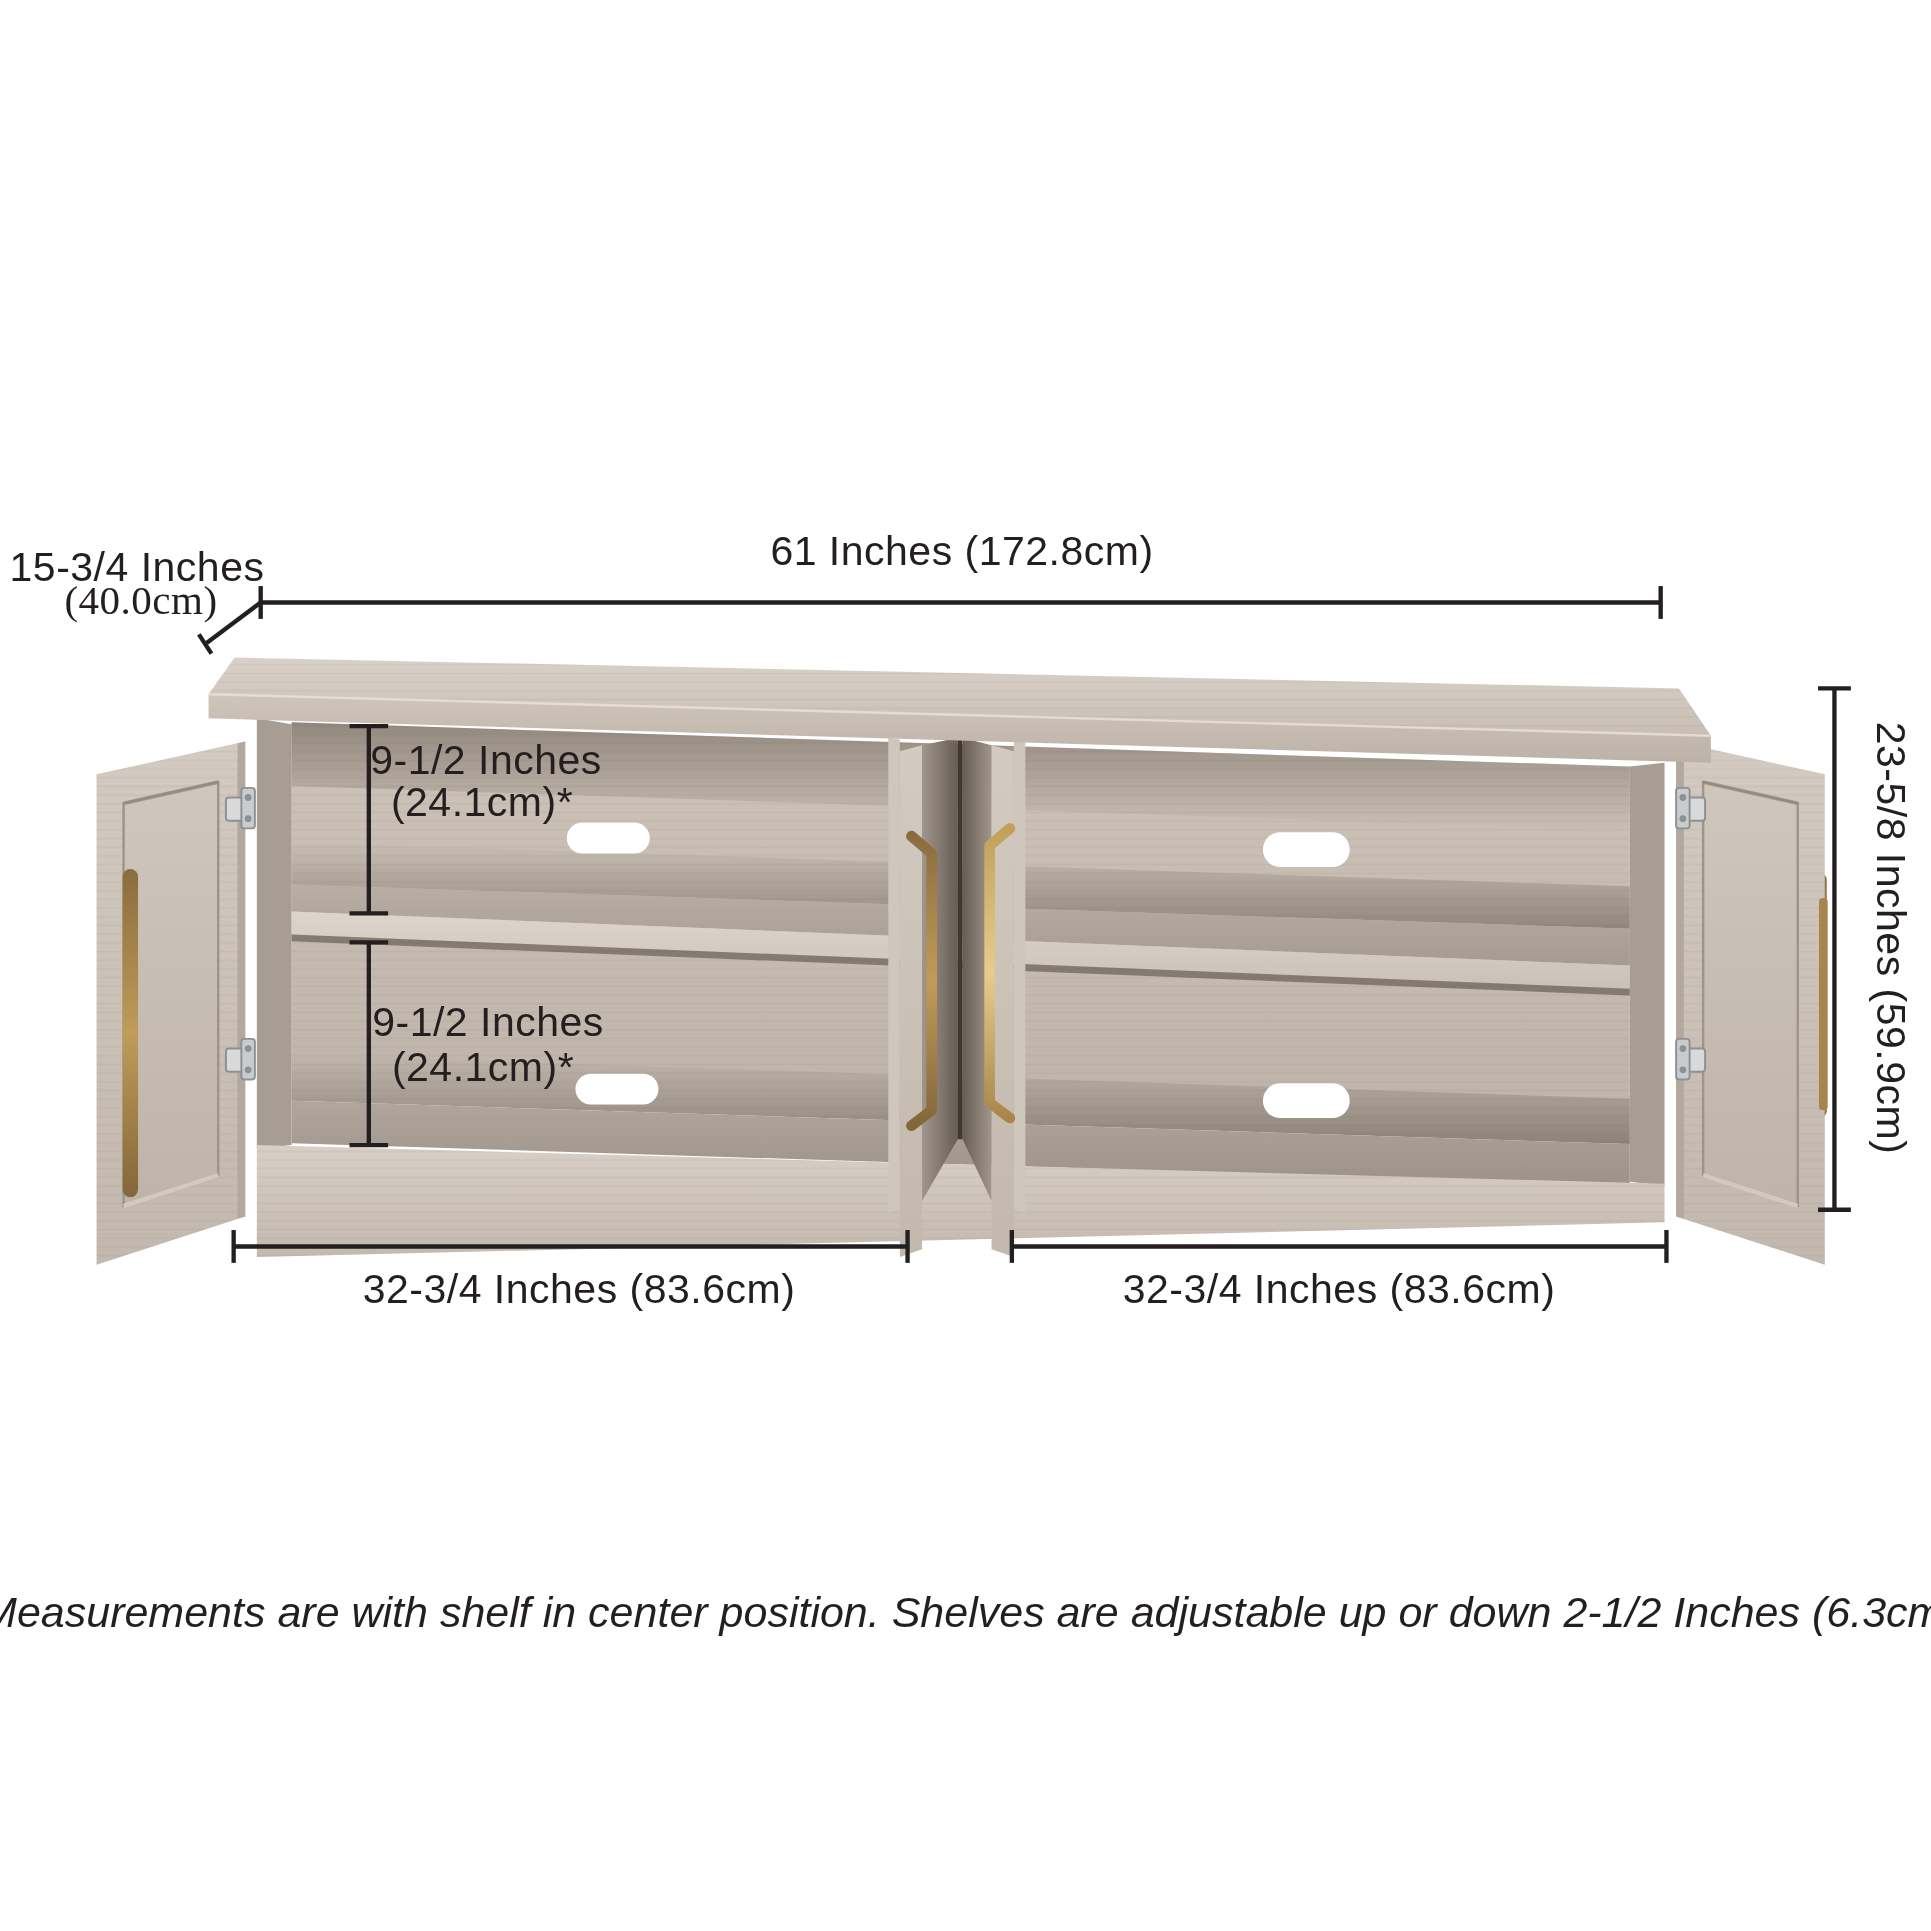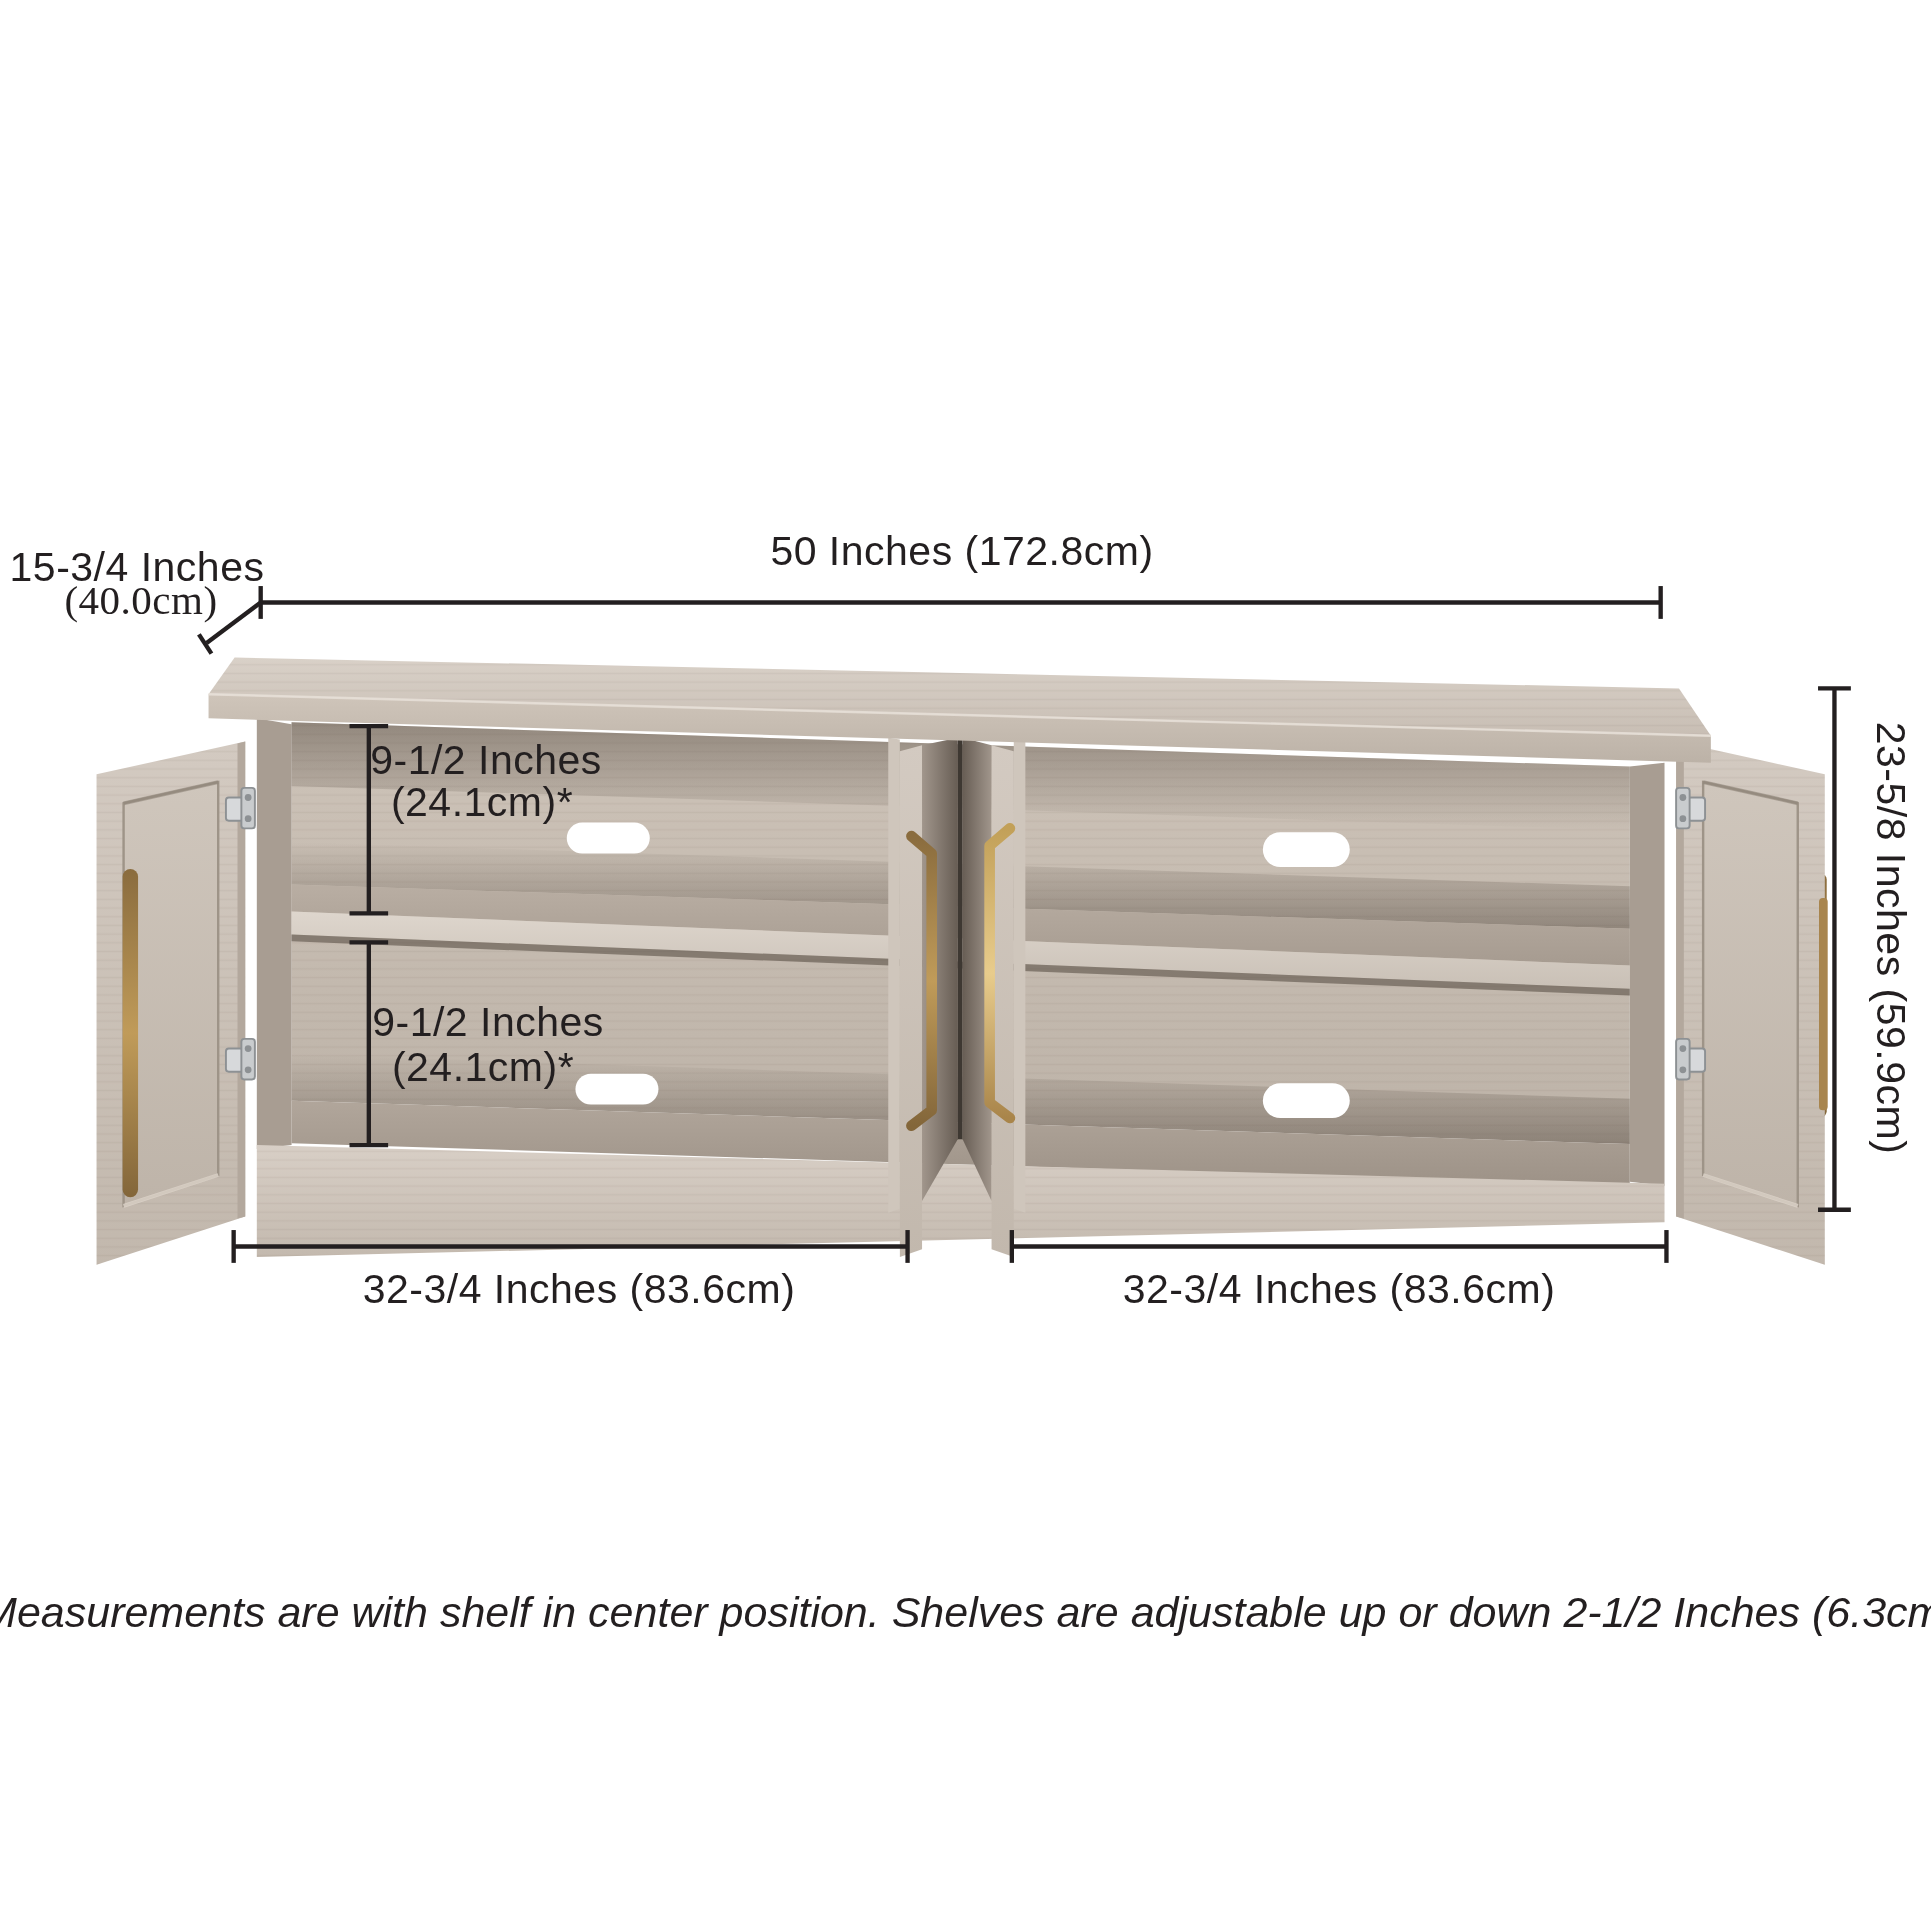--- a/index.html
+++ b/index.html
@@ -237,21 +237,21 @@
         <line x1="1048" y1="1291" x2="1726" y2="1291"></line>
         <line x1="1048" y1="1274" x2="1048" y2="1308"></line>
         <line x1="1726" y1="1274" x2="1726" y2="1308"></line>
       </g>
     </g>
   </svg>
 
   <div class="label" style="left:137px;top:556px;margin-top:12px;">15-3/4 Inches</div>
   <div class="label" style="left:141px;top:601px;font-family:Liberation Serif, serif;">(40.0cm)</div>
 
-  <div class="label" style="left:962px;top:552px;">50 Inches (172.8cm)</div>
+  <div class="label" style="left:962px;top:552px;">61 Inches (172.8cm)</div>
 
   <div class="label rot90" style="left:1890px;top:938px;">23-5/8 Inches (59.9cm)</div>
 
   <div class="label" style="left:486px;top:761px;">9-1/2 Inches</div>
   <div class="label" style="left:482px;top:803px;">(24.1cm)*</div>
 
   <div class="label" style="left:488px;top:1023px;">9-1/2 Inches</div>
   <div class="label" style="left:483px;top:1068px;">(24.1cm)*</div>
 
   <div class="label" style="left:579px;top:1290px;">32-3/4 Inches (83.6cm)</div>

